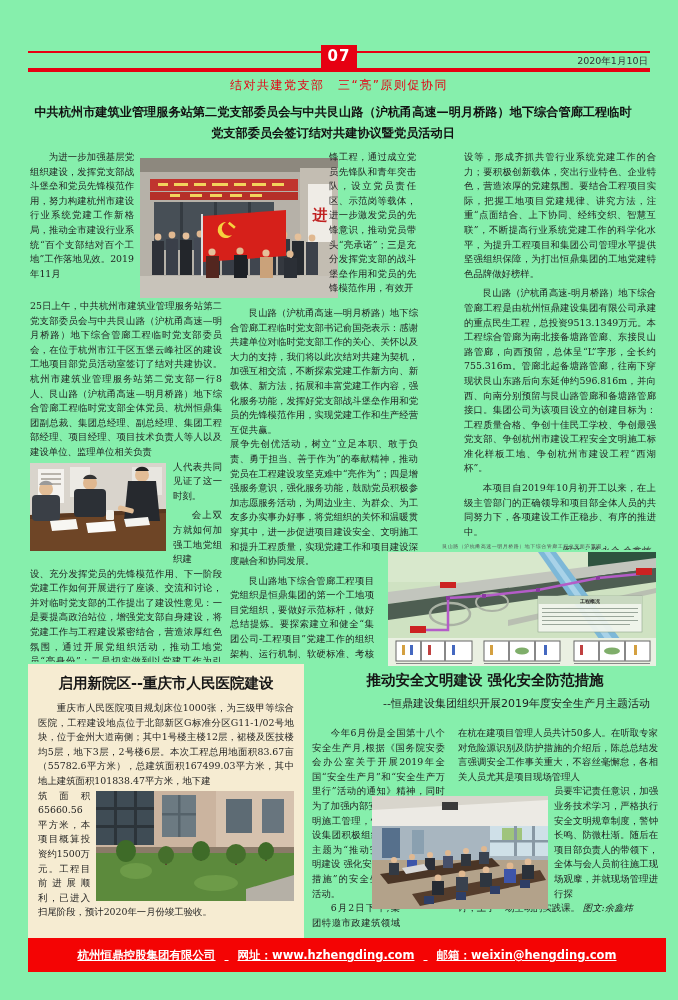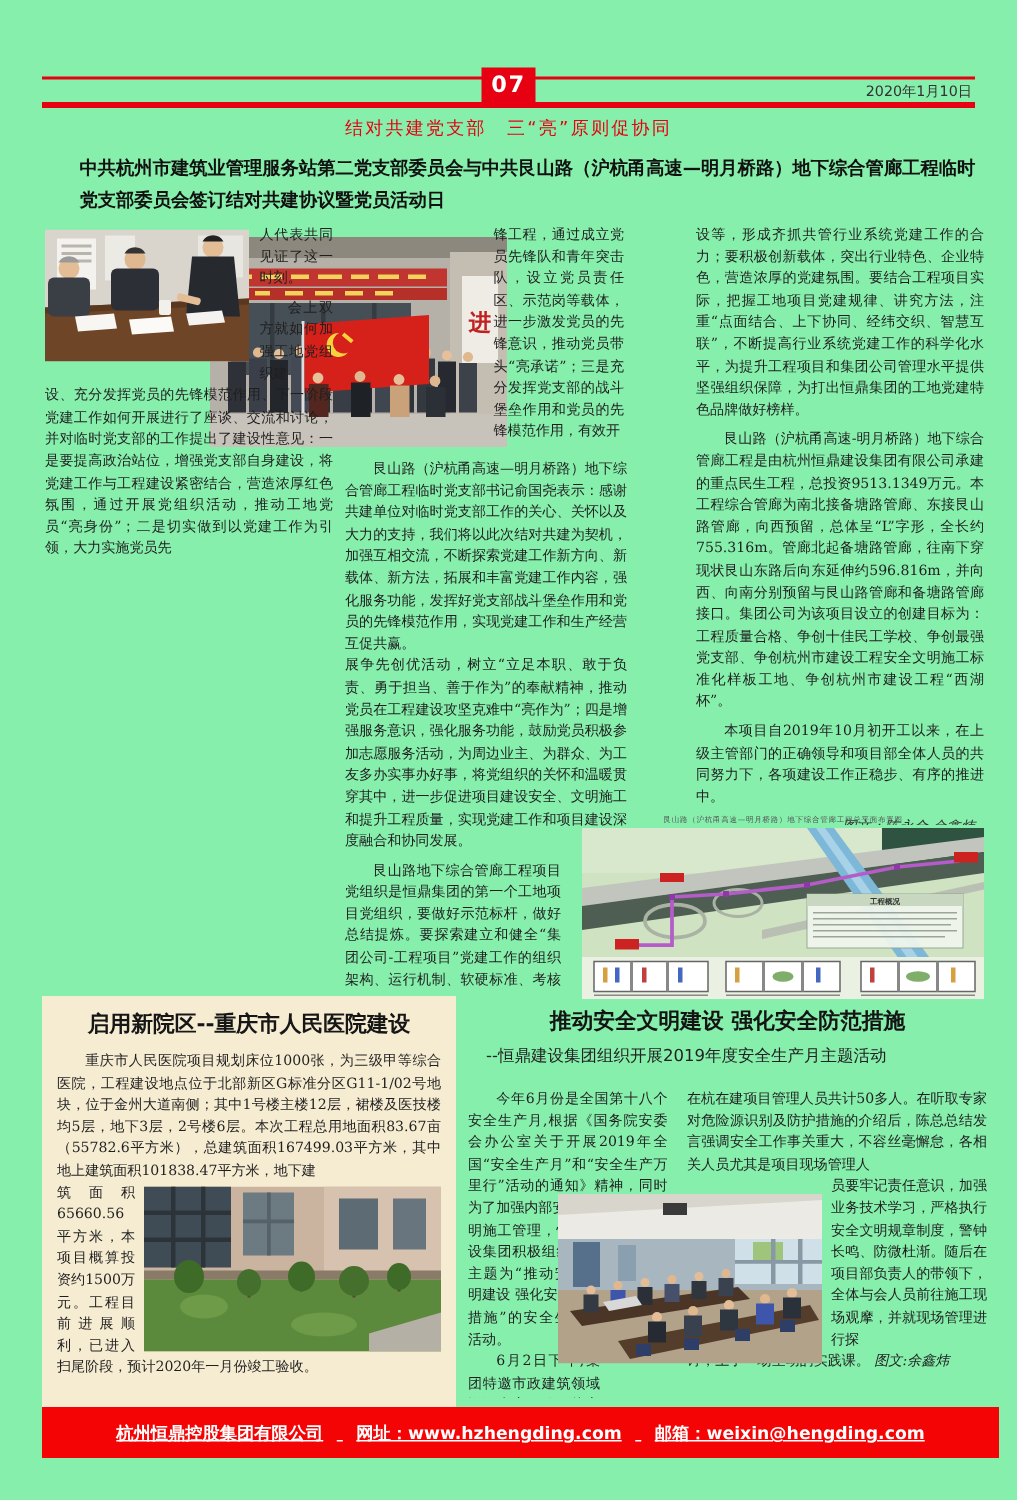--- a/index.html
+++ b/index.html
@@ -7,21 +7,21 @@
         font-family:"DejaVu Sans",sans-serif;color:#222;}
   
   .rule-thin{position:absolute;left:28px;top:51px;width:622px;height:2px;background:#e60012;}
   .rule-thick{position:absolute;left:28px;top:68px;width:622px;height:4px;background:#e60012;}
   .pagenum{position:absolute;left:321px;top:45px;width:36px;height:23px;background:#e60012;color:#fff;
            font-weight:bold;font-size:15px;text-align:center;line-height:23px;letter-spacing:1px;}
   .issuedate{position:absolute;right:30px;top:55px;font-size:9.5px;color:#333;}
   
   .headline{position:absolute;left:0;top:77px;width:678px;text-align:center;color:#e60012;
             font-weight:normal;font-size:12px;letter-spacing:1.5px;}
-  .subtitle{position:absolute;left:53px;top:102px;width:606px;color:#111;
+  .subtitle{position:absolute;left:30px;top:102px;width:606px;text-align:center;color:#111;
             font-weight:bold;font-size:12.2px;line-height:20.5px;}
   
   .bt{font-family:"DejaVu Serif",serif;font-size:9.4px;line-height:14.6px;text-align:justify;color:#1f1f1f;}
   .ind{text-indent:2em;}
   .blk{display:block;}
   .mt{margin-top:5px;}
   .col{position:absolute;top:150px;overflow:hidden;}
   #col1{left:30px;width:192px;height:512px;}
   #col2{left:230px;width:188px;height:512px;}
   #col3{left:464px;width:192px;height:400px;}
@@ -39,21 +39,21 @@
                font-size:5px;color:#555;letter-spacing:0.5px;}
   
   .a2box{position:absolute;left:28px;top:664px;width:276px;height:274px;background:#f6ecd2;
          box-sizing:border-box;padding:8px 10px 6px 10px;overflow:hidden;}
   .a2title{text-align:center;font-weight:bold;font-size:14.5px;line-height:23px;color:#161616;}
   .a2body{margin-top:6px;}
   .ph3{float:right;margin:2px 0 0 6px;}
   
   .a3title{position:absolute;left:312px;top:671px;width:346px;text-align:center;font-weight:bold;
            font-size:14.5px;color:#141414;}
-  .a3subtitle{position:absolute;left:324px;top:696px;width:346px;text-align:left;font-size:11px;color:#222;}
+  .a3subtitle{position:absolute;left:304px;top:696px;width:346px;text-align:right;font-size:11px;color:#222;}
   #a3colA{position:absolute;left:312px;top:726px;width:133px;height:206px;overflow:hidden;}
   #a3colB{position:absolute;left:458px;top:726px;width:200px;height:206px;overflow:hidden;}
   .spacerA{float:right;width:45px;height:118px;}
   .bnarrow{margin-left:96px;width:104px;min-height:114px;}
   #photo4{position:absolute;left:372px;top:796px;}
   .a3byline{font-style:italic;}
   
   .footerbar{position:absolute;left:28px;top:938px;width:638px;height:34px;background:#f40404;
              color:#fff;font-size:11.5px;font-weight:bold;text-align:center;line-height:34px;text-decoration:underline;}
   .footerbar span{margin:0 9px;}
@@ -171,20 +171,22 @@
           <rect x="120" y="99" width="13" height="21" fill="#caa27a"></rect>
         </g>
       <g>
           <circle cx="150" cy="96" r="3.6" fill="#e0b890"></circle>
           <rect x="144" y="100" width="13" height="20" fill="#2b2f36"></rect>
         </g>
     </g>
   </svg>
 
   <div id="col1" class="col">
+    <div class="bt ind narrow1">为进一步加强基层党组织建设，发挥党支部战斗堡垒和党员先锋模范作用，努力构建杭州市建设行业系统党建工作新格局，推动全市建设行业系统“百个支部结对百个工地”工作落地见效。2019年11月</div>
+    <div class="bt">25日上午，中共杭州市建筑业管理服务站第二党支部委员会与中共艮山路（沪杭甬高速—明月桥路）地下综合管廊工程临时党支部委员会，在位于杭州市江干区五堡云峰社区的建设工地项目部党员活动室签订了结对共建协议。杭州市建筑业管理服务站第二党支部一行8人、艮山路（沪杭甬高速—明月桥路）地下综合管廊工程临时党支部全体党员、杭州恒鼎集团副总裁、集团总经理、副总经理、集团工程部经理、项目经理、项目技术负责人等人以及建设单位、监理单位相关负责</div>
     <div class="bt">
 
       <svg class="ph2" width="136" height="88" viewBox="0 0 136 88">
         <rect x="0" y="0" width="136" height="88" fill="#d9d4cc"></rect>
         <rect x="8" y="6" width="26" height="34" fill="#f4f2ee"></rect>
           <rect x="11" y="10" width="20" height="2" fill="#b9b4ac"></rect>
         <rect x="11" y="15" width="20" height="2" fill="#b9b4ac"></rect>
           <rect x="11" y="20" width="20" height="2" fill="#b9b4ac"></rect>
         <rect x="40" y="4" width="20" height="30" fill="#eceae4"></rect>
           <rect x="102" y="4" width="30" height="28" fill="#e8e6e0"></rect>

